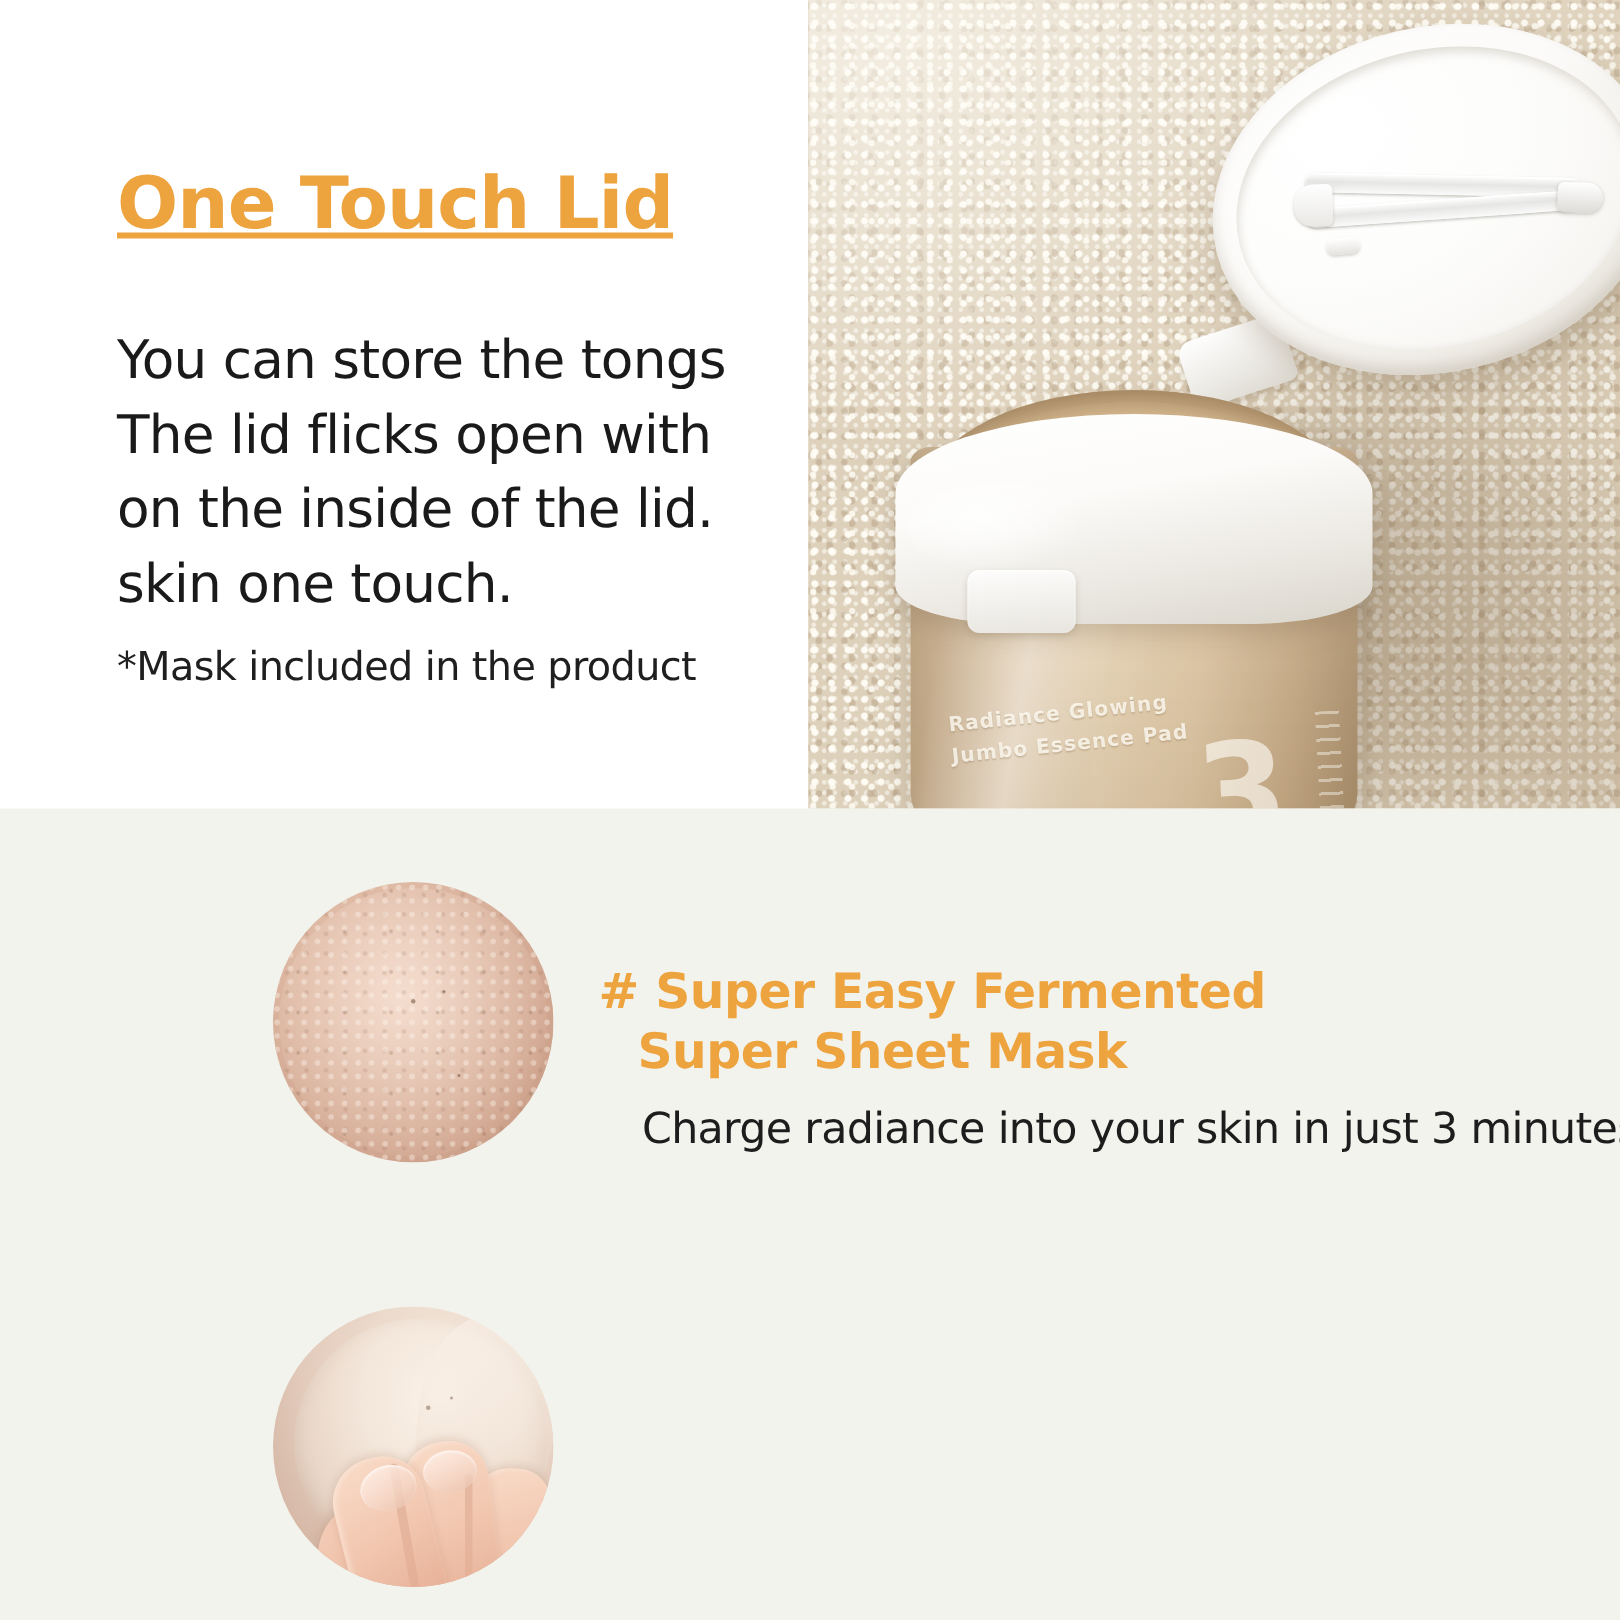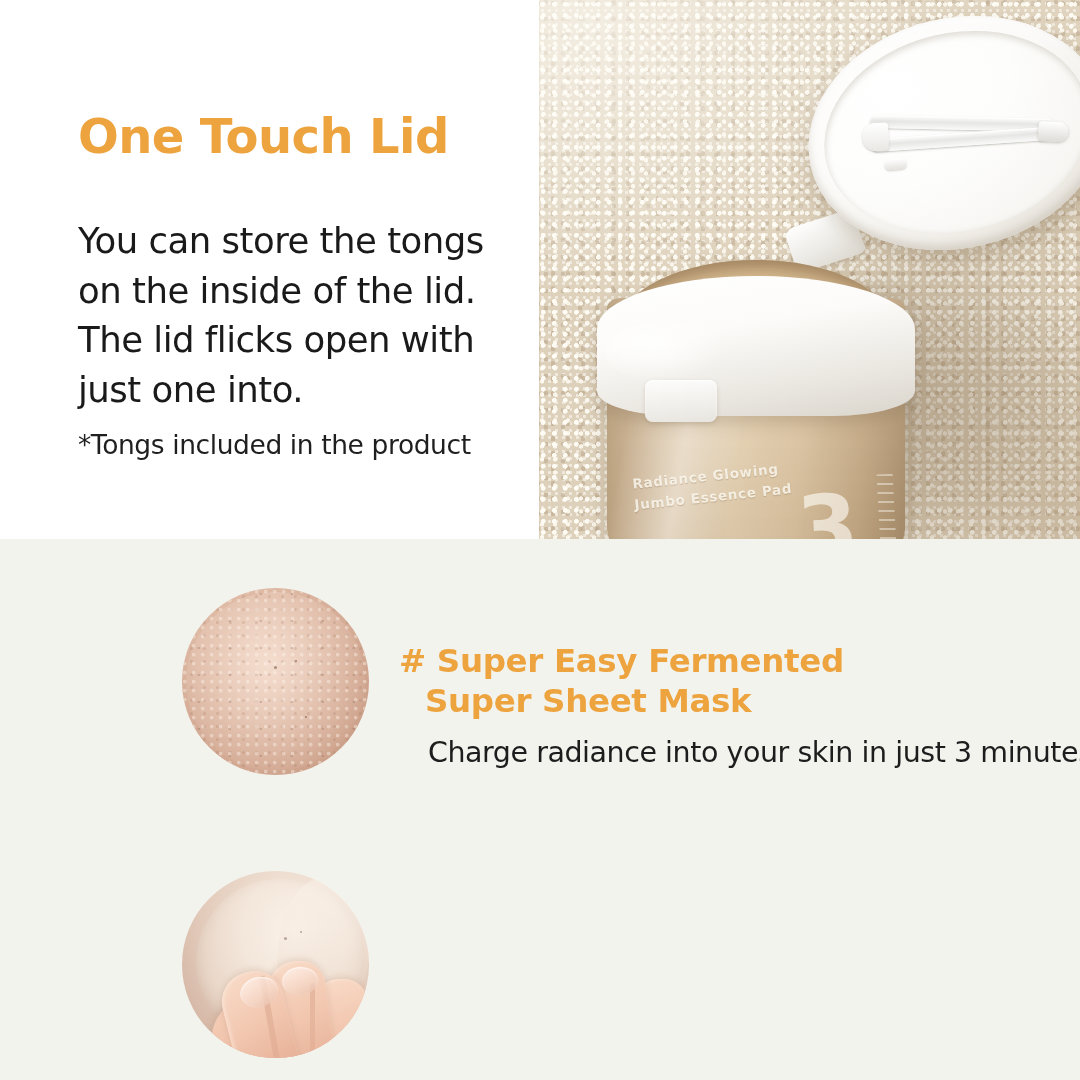--- a/index.html
+++ b/index.html
@@ -32,20 +32,21 @@
   }
 
   #top-heading{
     font-family:"DejaVu Sans", sans-serif;
     font-size:48px;
     font-weight:bold;
     letter-spacing:-0.6px;
     color:#EDA33E;
     line-height:1.0;
     white-space:nowrap;
+    text-decoration:underline;
   }
 
   #top-body{
     margin-top:56px;
     font-family:"DejaVu Sans", sans-serif;
     font-size:35.5px;
     font-weight:400;
     color:#1a1a1a;
     line-height:1.40;
     letter-spacing:-0.5px;
@@ -505,26 +506,26 @@
 <div id="page">
 
   <section id="top-section">
 
     <div id="top-copy">
 
       <h1 id="top-heading">One Touch Lid</h1>
 
       <div id="top-body">
         <span class="ln">You can store the tongs</span>
+        <span class="ln">The lid flicks open with</span>
         <span class="ln">on the inside of the lid.</span>
-        <span class="ln">The lid flicks open with</span>
-        <span class="ln">just one into.</span>
+        <span class="ln">skin one touch.</span>
       </div>
 
-      <div id="top-note">*Tongs included in the product</div>
+      <div id="top-note">*Mask included in the product</div>
     </div>
 
     <div id="photo">
       <div id="towel"></div>
       <div id="towel-light"></div>
       <div id="cast-shadow"></div>
       <div id="cast-shadow-lid"></div>
 
       <div id="hinge"></div>
 

